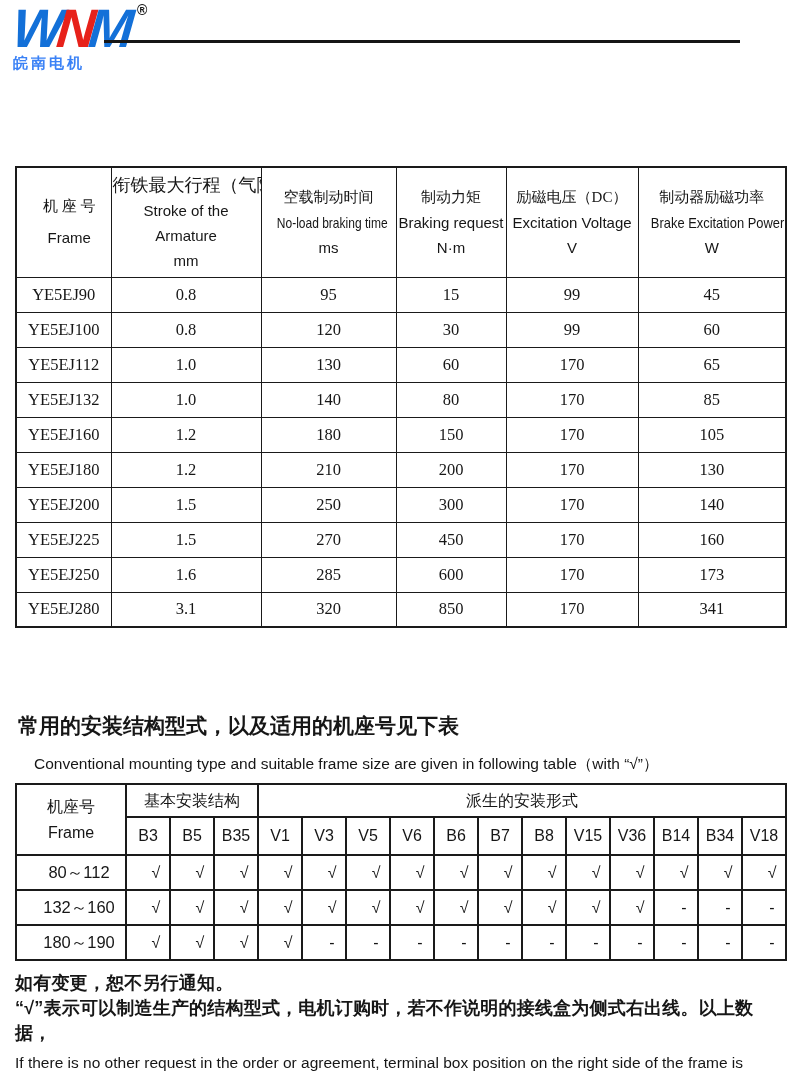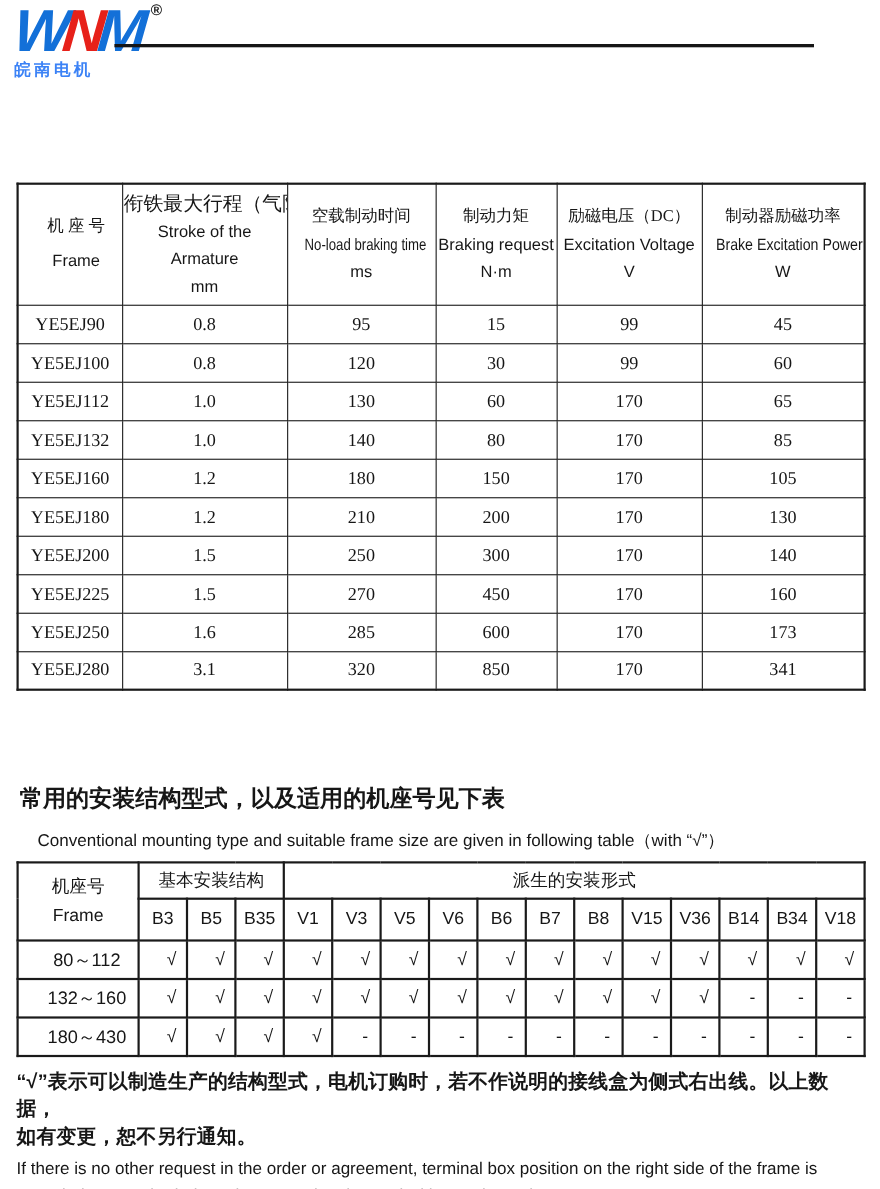--- a/index.html
+++ b/index.html
@@ -301,42 +301,42 @@
           <td>√</td>
           <td>√</td>
           <td>√</td>
           <td>√</td>
           <td>√</td>
           <td>-</td>
           <td>-</td>
           <td>-</td>
         </tr>
         <tr>
-          <td class="first-col">180～430</td>
+          <td class="first-col">180～190</td>
           <td>√</td>
           <td>√</td>
           <td>√</td>
           <td>√</td>
           <td>-</td>
           <td>-</td>
           <td>-</td>
           <td>-</td>
           <td>-</td>
           <td>-</td>
           <td>-</td>
           <td>-</td>
           <td>-</td>
           <td>-</td>
           <td>-</td>
         </tr>
       </tbody>
   </table>
 
   <div class="footnote">
+    <div class="fn-zh">如有变更，恕不另行通知。</div>
     <div class="fn-zh">“√”表示可以制造生产的结构型式，电机订购时，若不作说明的接线盒为侧式右出线。以上数据，</div>
-    <div class="fn-zh">如有变更，恕不另行通知。</div>
     <div class="fn-en">
       <div>If there is no other request in the order or agreement, terminal box position on the right side of the frame is</div>
       <div>regarded as standard; data above may be changed without prior notice.</div>
     </div>
   </div>
 
 </div>
 
 </body></html>

